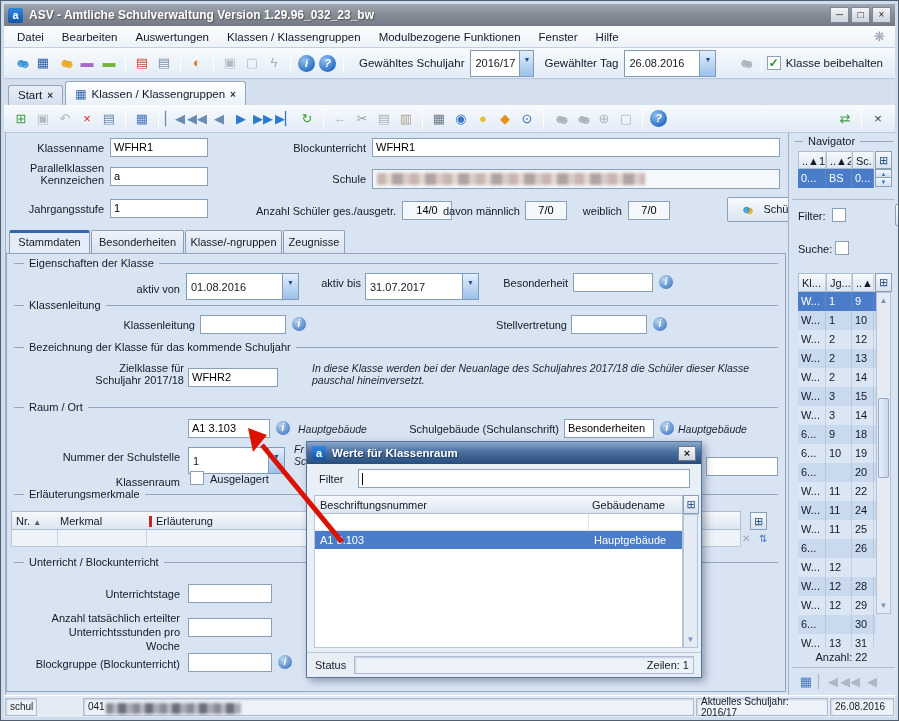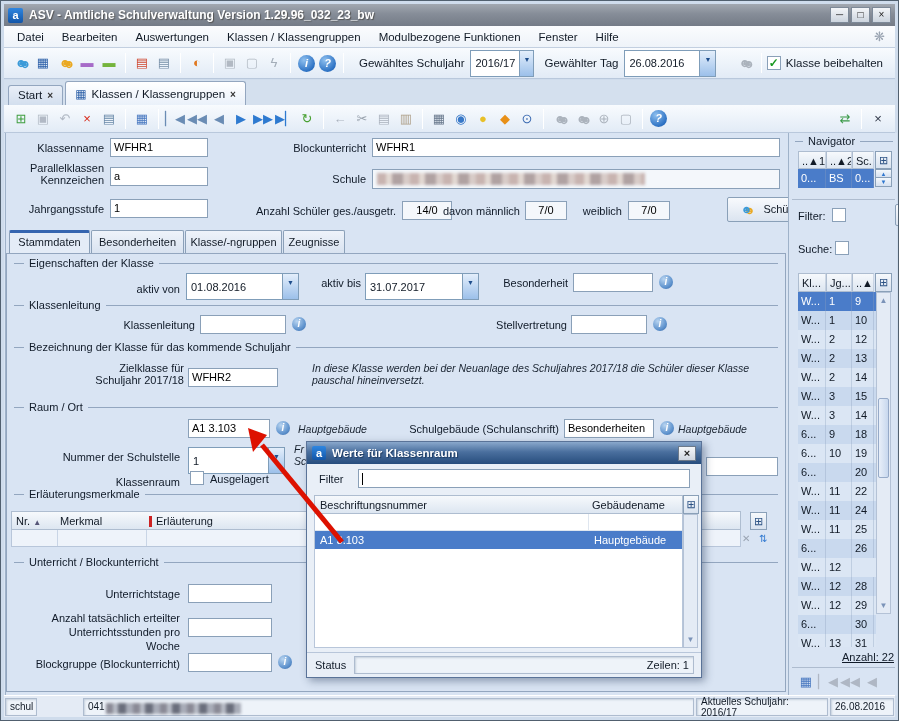--- a/index.html
+++ b/index.html
@@ -449,21 +449,21 @@
         <div class="srow alt"><span class="scell" style="width: 28px;">W...</span><span class="scell" style="width: 26px;">12</span><span class="scell" style="width: 22px;">28</span></div>
         <div class="srow"><span class="scell" style="width: 28px;">W...</span><span class="scell" style="width: 26px;">12</span><span class="scell" style="width: 22px;">29</span></div>
         <div class="srow alt"><span class="scell" style="width: 28px;">6...</span><span class="scell" style="width: 26px;"></span><span class="scell" style="width: 22px;">30</span></div>
         <div class="srow"><span class="scell" style="width: 28px;">W...</span><span class="scell" style="width: 26px;">13</span><span class="scell" style="width: 22px;">31</span></div>
       </div>
     <div class="scrollbar" style="left:87px;top:159px;width:15px;height:322px;">
       <div class="sb-arrow" style="top:3px;">▲</div>
       <div class="sb-thumb" style="top:105px;height:80px;"></div>
       <div class="sb-arrow" style="bottom:3px;">▼</div>
     </div>
-    <div class="lbl" style="left:0;top:518px;width:105px;text-decoration:underline;">Anzahl: 22</div>
+    <div class="lbl" style="left:0;top:518px;width:105px;text-align:center;">Anzahl: 22</div>
     <div style="position:absolute;left:3px;top:534px;width:103px;height:1px;background:#aebccf;"></div>
     <div id="sb-icons" style="position:absolute;left:6px;top:539px;display:flex;align-items:center;">
         <span class="ic" style="color: rgb(72, 120, 192);">▦</span>
         <span class="ic d" style="color: rgb(168, 176, 188);">▏◀</span>
         <span class="ic d" style="color: rgb(168, 176, 188);">◀◀</span>
         <span class="ic d" style="color: rgb(168, 176, 188);">◀</span>
       </div>
   </div>
 
   <div id="statusbar">

